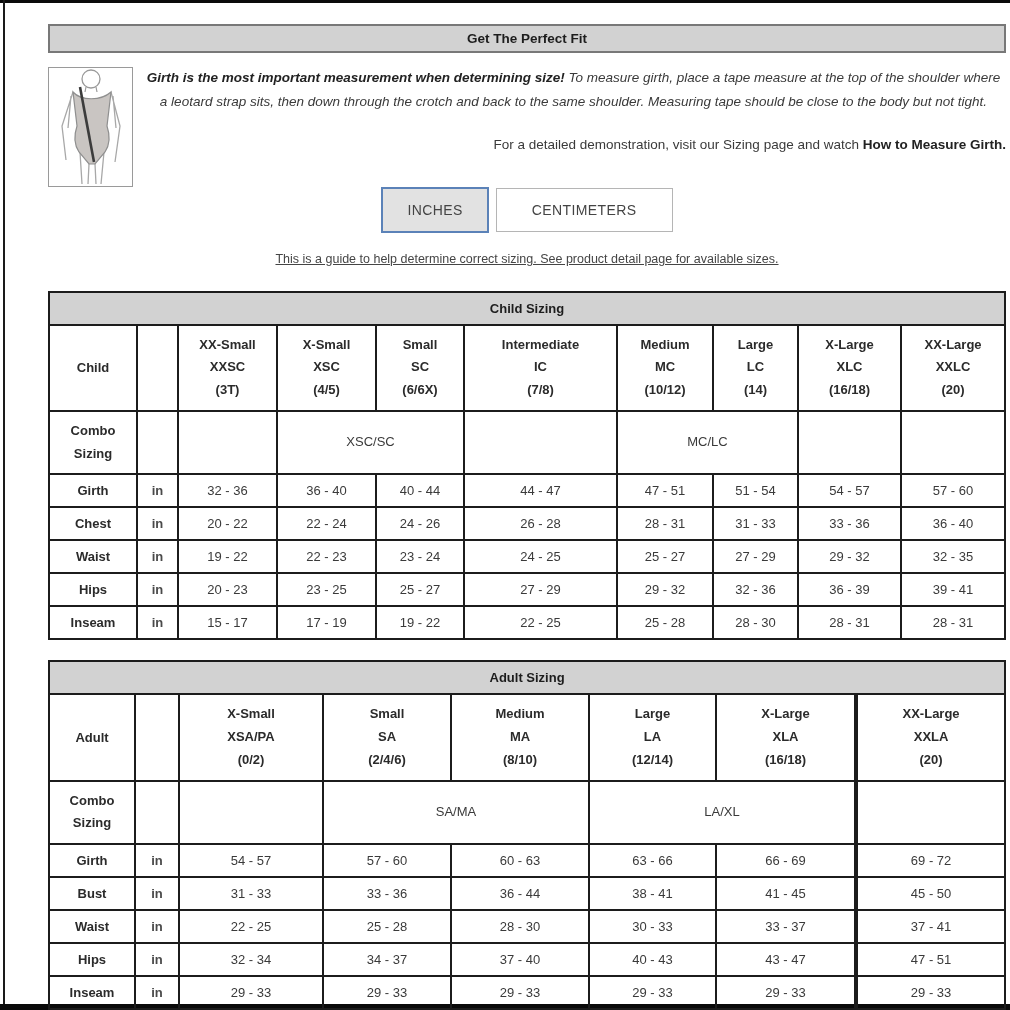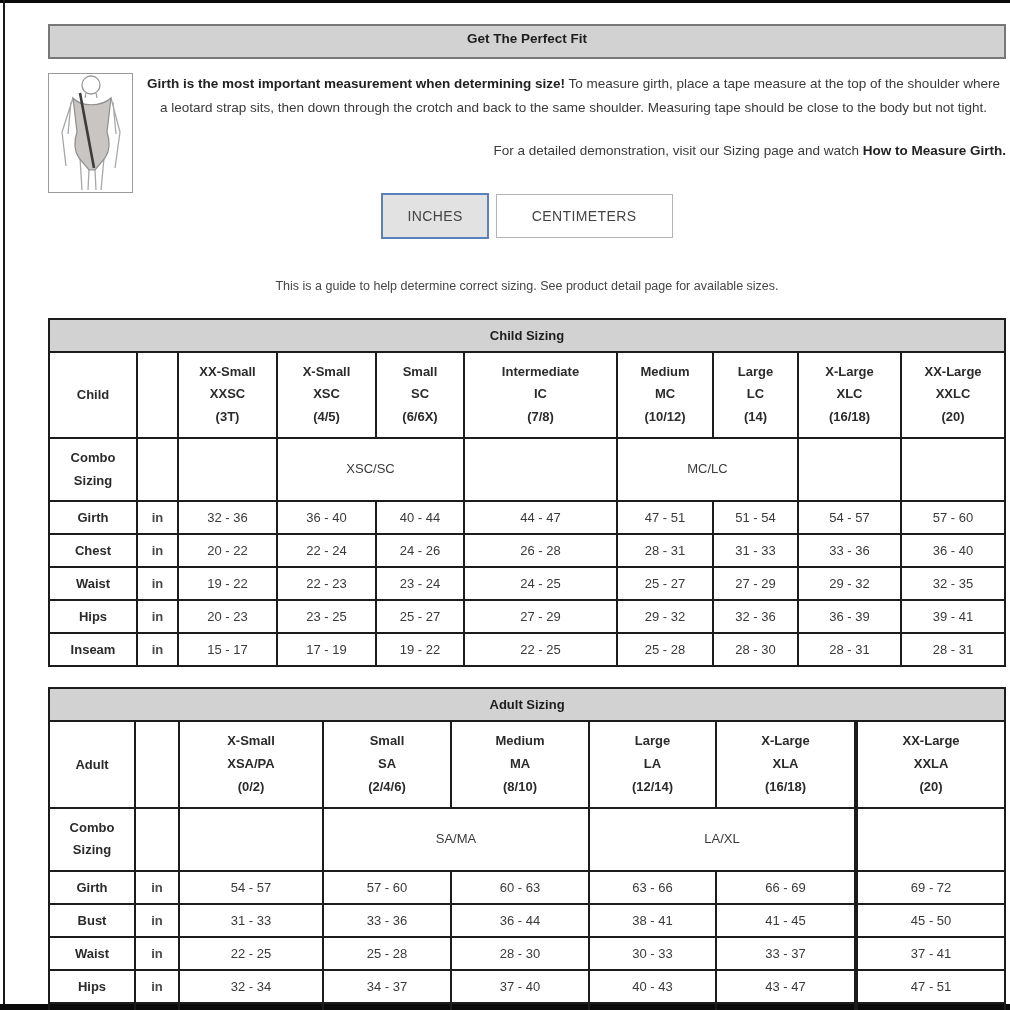--- a/index.html
+++ b/index.html
@@ -7,40 +7,40 @@
     width:1010px;height:1010px;position:relative;overflow:hidden;
     background:#fff;color:#3a3a3a;
     font-family:"Liberation Sans","DejaVu Sans",sans-serif;
   }
   .frame-top{position:absolute;top:0;left:0;width:1010px;height:3px;background:#0a0a0a;}
   .frame-left{position:absolute;top:0;left:3px;width:2px;height:1010px;background:#1a1a1a;}
   .frame-bottom{position:absolute;bottom:0;left:0;width:1010px;height:6px;background:#0a0a0a;}
   .content{position:absolute;left:48px;top:24px;width:958px;}
 
   .title-banner{
-    box-sizing:border-box;height:35px;line-height:25px;background:#d2d2d2;
+    box-sizing:border-box;height:29px;line-height:25px;background:#d2d2d2;
     border:2px solid #787878;text-align:center;font-weight:bold;font-size:13.5px;color:#1d1d1d;
   }
 
   .intro{position:relative;margin-top:11px;}
   .figure{
     position:absolute;left:0;top:3px;width:85px;height:120px;
     border:1px solid #9a9a9a;background:#fff;box-sizing:border-box;
   }
-  .intro-text{margin:0 4px 0 97px;text-align:center;font-size:13.5px;line-height:1.8;color:#3a3a3a;padding-top:2px;}
+  .intro-text{margin:0 4px 0 97px;text-align:center;font-size:13.5px;line-height:1.8;color:#3a3a3a;padding-top:2px;font-style:italic;}
   .intro-text b,.demo-line b{color:#222;}
   .demo-line{margin:22px 0 0 0;text-align:right;font-size:13.5px;color:#3a3a3a;}
 
   .unit-buttons{margin-top:35px;text-align:center;}
   .btn{display:inline-block;box-sizing:border-box;font-size:14px;letter-spacing:.4px;color:#444;
        text-align:left;vertical-align:middle;cursor:pointer;font-family:inherit;}
   .btn-active{background:#e2e2e2;border:2px solid #5b82b8;padding:13px 24px;}
   .btn-inactive{background:#fff;border:1px solid #b5b5b5;padding:13px 35px;margin-left:7px;}
 
-  .note{margin-top:40px;text-align:center;font-size:12.5px;color:#454545;}
+  .note{margin-top:19px;text-align:center;font-size:12.5px;color:#454545;text-decoration:underline;}
 
   table.size-table{
     border-collapse:collapse;table-layout:fixed;width:956px;
     font-size:13px;color:#3a3a3a;margin-top:25px;
   }
   table.size-table td{border:2px solid #1c1c1c;text-align:center;vertical-align:middle;padding:8px 2px;}
   td.tbl-title{background:#d2d2d2;font-weight:bold;font-size:13px;color:#1d1d1d;padding:5px 2px;}
   td.corner,td.row-label,td.combo-label,td.size-col{font-weight:bold;color:#2b2b2b;}
   td.size-col{white-space:pre-line;line-height:1.75;padding:6px 2px;}
   td.combo-label{white-space:pre-line;line-height:1.75;padding:6px 2px;}

